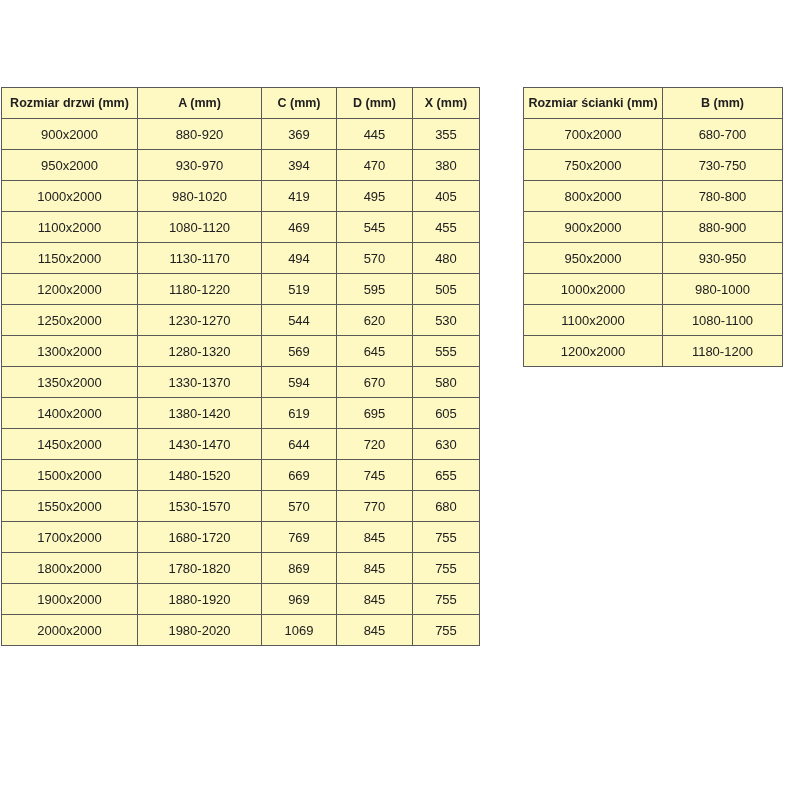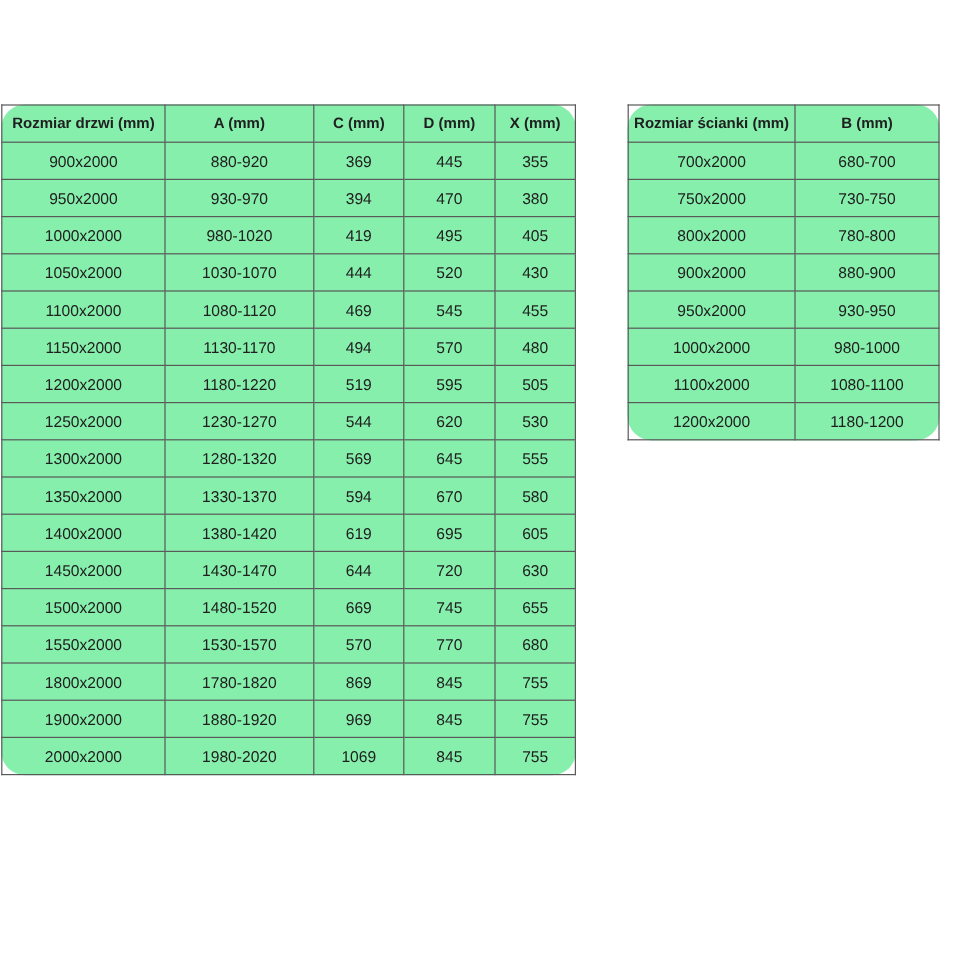--- a/index.html
+++ b/index.html
@@ -9,22 +9,21 @@
     height: 800px;
     background: #ffffff;
     font-family: "Liberation Sans", sans-serif;
     color: #202020;
     position: relative;
   }
   table.dim-table {
     position: absolute;
     border-collapse: collapse;
     table-layout: fixed;
-    background: #86efac;
-    border-radius: 20px;
+    background: #fef9c3;
   }
   table.dim-table th,
   table.dim-table td {
     border: 1px solid #595959;
     text-align: center;
     vertical-align: middle;
     font-size: 13px;
     line-height: 1;
     padding: 0;
     height: 30px;
@@ -82,27 +81,20 @@
         <td>380</td>
       </tr>
       <tr>
         <td>1000x2000</td>
         <td>980-1020</td>
         <td>419</td>
         <td>495</td>
         <td>405</td>
       </tr>
       <tr>
-        <td>1050x2000</td>
-        <td>1030-1070</td>
-        <td>444</td>
-        <td>520</td>
-        <td>430</td>
-      </tr>
-      <tr>
         <td>1100x2000</td>
         <td>1080-1120</td>
         <td>469</td>
         <td>545</td>
         <td>455</td>
       </tr>
       <tr>
         <td>1150x2000</td>
         <td>1130-1170</td>
         <td>494</td>
@@ -157,20 +149,27 @@
         <td>669</td>
         <td>745</td>
         <td>655</td>
       </tr>
       <tr>
         <td>1550x2000</td>
         <td>1530-1570</td>
         <td>570</td>
         <td>770</td>
         <td>680</td>
+      </tr>
+      <tr>
+        <td>1700x2000</td>
+        <td>1680-1720</td>
+        <td>769</td>
+        <td>845</td>
+        <td>755</td>
       </tr>
       <tr>
         <td>1800x2000</td>
         <td>1780-1820</td>
         <td>869</td>
         <td>845</td>
         <td>755</td>
       </tr>
       <tr>
         <td>1900x2000</td>

